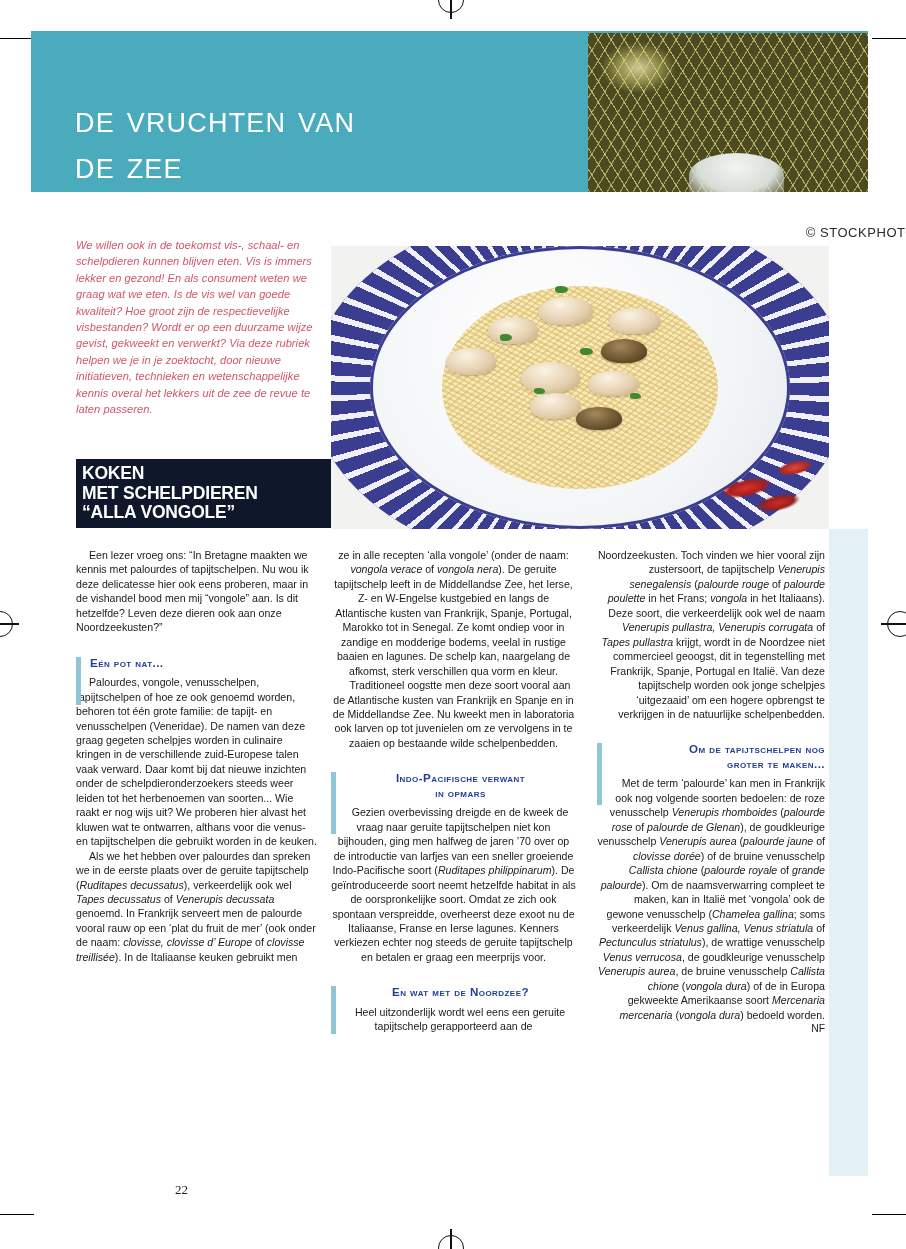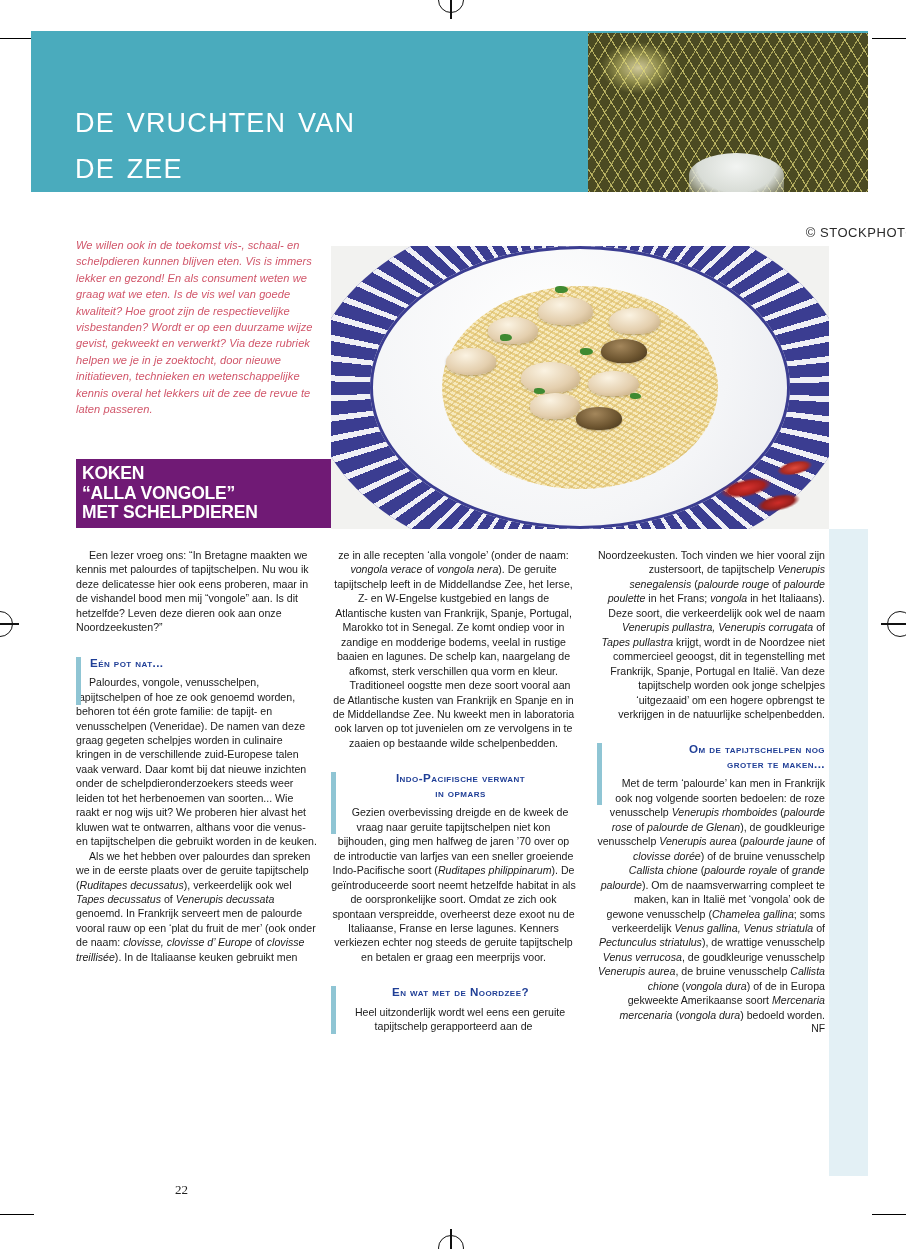--- a/index.html
+++ b/index.html
@@ -135,21 +135,21 @@
     letter-spacing: 0.05px;
   }
 
   
   .rubric {
     position: absolute;
     left: 76px;
     top: 459px;
     width: 278px;
     height: 69px;
-    background: #701a75;
+    background: #0f172a;
     color: #ffffff;
   }
   .rubric .line {
     font-weight: bold;
     font-size: 17.5px;
     line-height: 19.5px;
     letter-spacing: -0.2px;
     padding-left: 6px;
   }
   .rubric .l1 { padding-top: 5px; }
@@ -345,22 +345,22 @@
 
   <div class="header-title"><span>De Vruchten van</span>
 <span>De Zee</span></div>
 
   <div class="photo-credit">© STOCKPHOTO</div>
 
   <div class="intro">We willen ook in de toekomst vis-, schaal- en schelpdieren kunnen blijven eten. Vis is immers lekker en gezond! En als consument weten we graag wat we eten. Is de vis wel van goede kwaliteit? Hoe groot zijn de respectievelijke visbestanden? Wordt er op een duurzame wijze gevist, gekweekt en verwerkt? Via deze rubriek helpen we je in je zoektocht, door nieuwe initiatieven, technieken en wetenschappelijke kennis overal het lekkers uit de zee de revue te laten passeren.</div>
 
   <div class="rubric">
     <div class="line l1">KOKEN</div>
+    <div class="line">MET SCHELPDIEREN</div>
     <div class="line">“ALLA VONGOLE”</div>
-    <div class="line">MET SCHELPDIEREN</div>
   </div>
 
   <div class="food-photo">
     <div class="plate-outer">
       <div class="plate-rays"></div>
       <div class="plate-inner">
         <div class="pasta"></div>
         <div class="clam" style="left:40%; top:18%; width:13%; height:10%;"></div>
         <div class="clam" style="left:28%; top:25%; width:12%; height:9.5%;"></div>
         <div class="clam" style="left:57%; top:22%; width:12%; height:9%;"></div>

